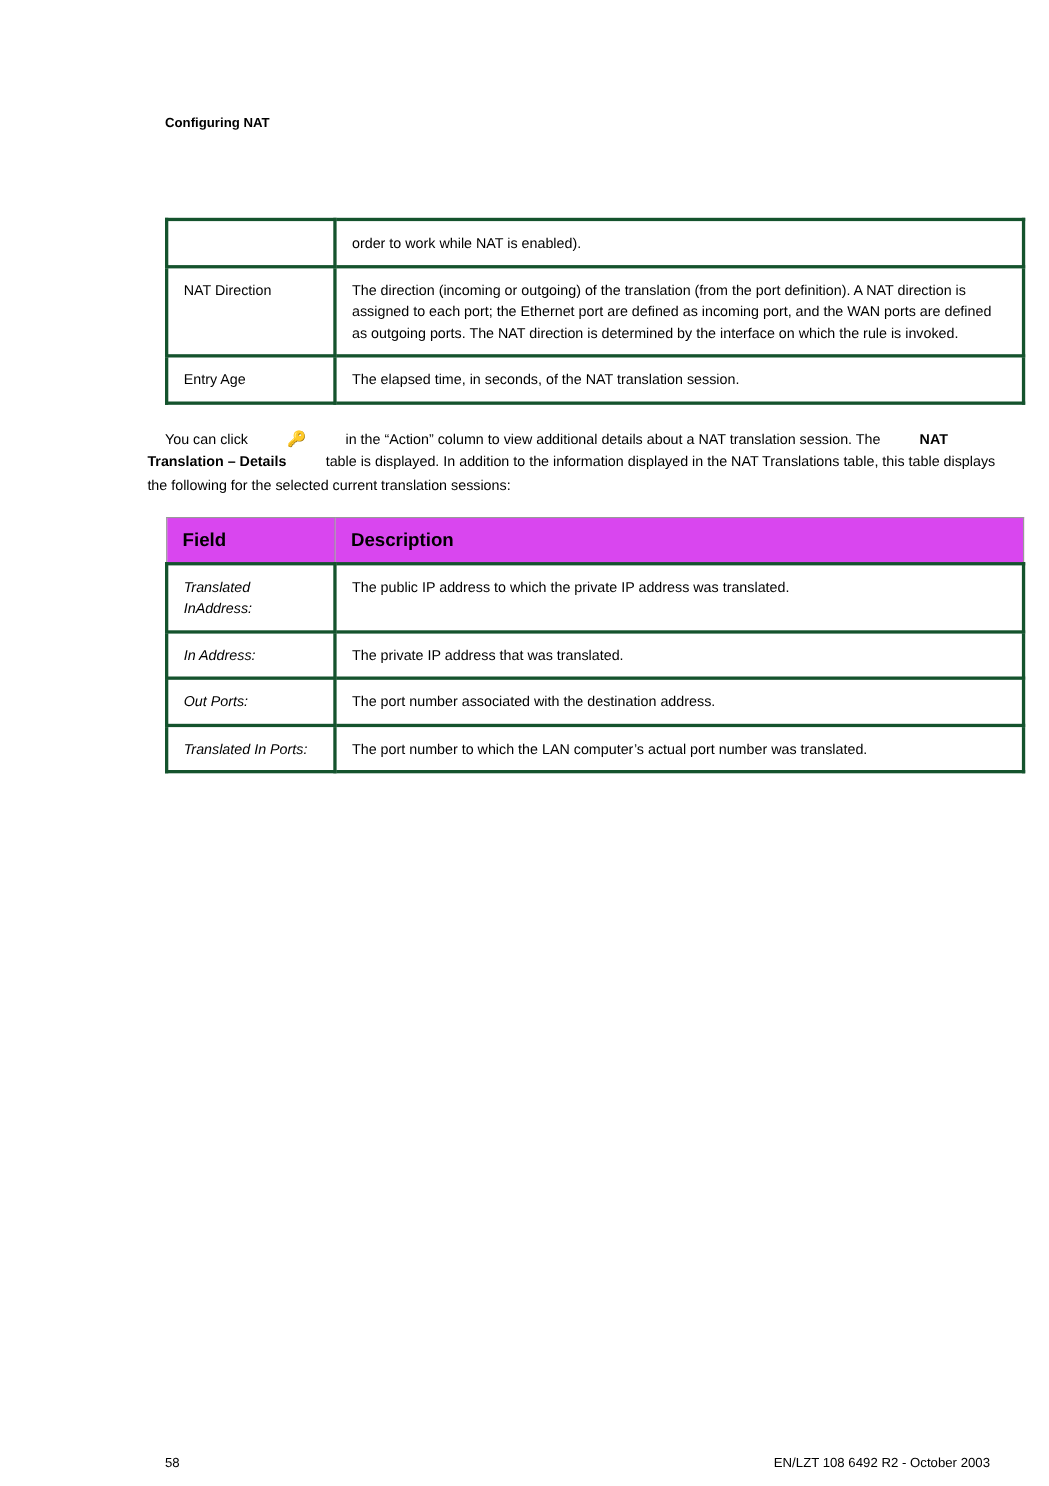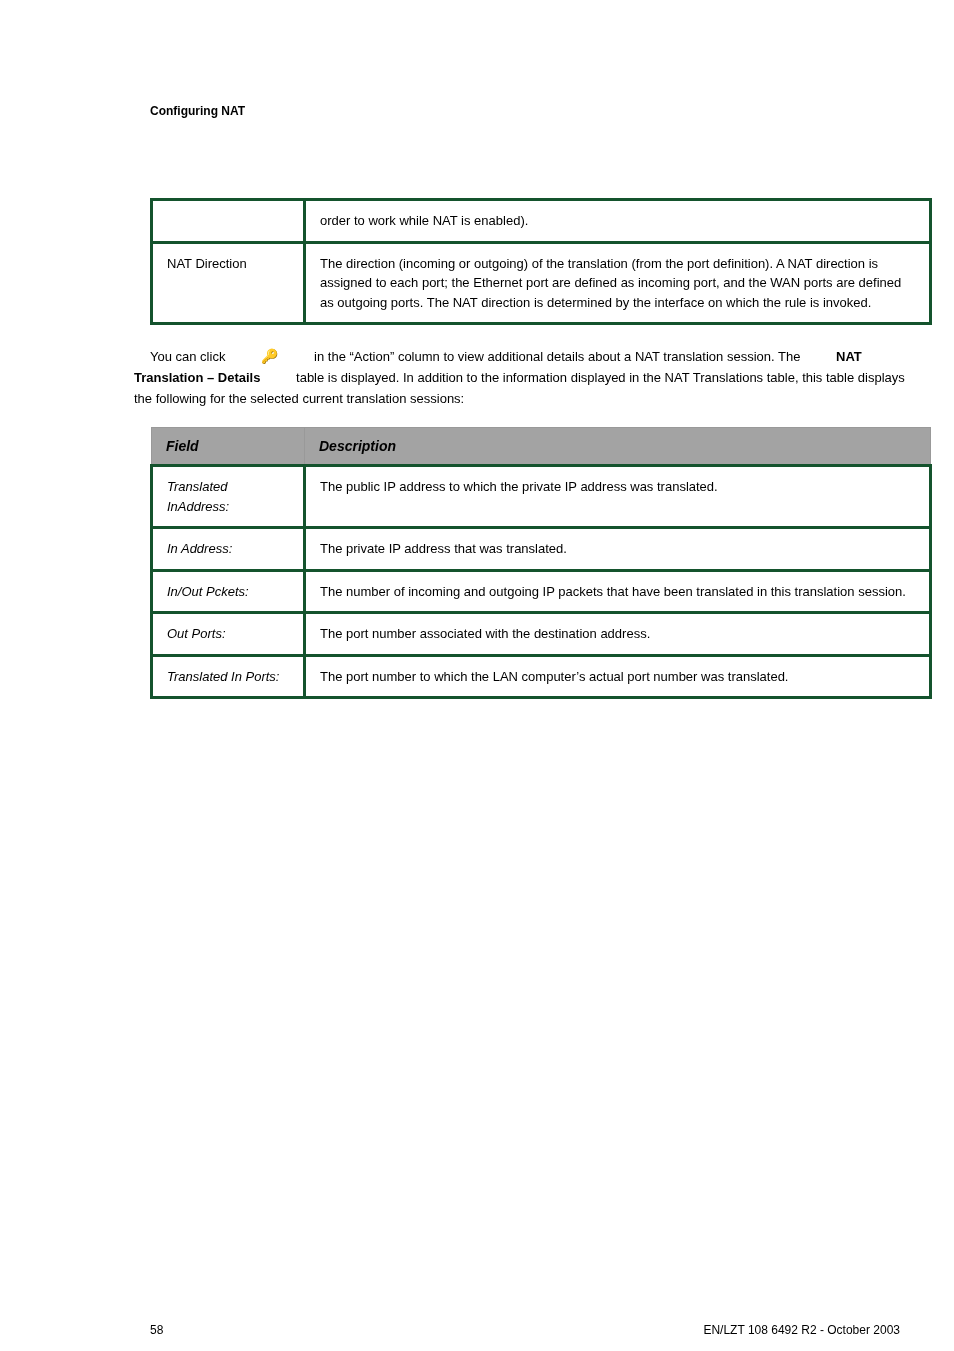--- a/index.html
+++ b/index.html
@@ -35,25 +35,24 @@
       border: 3px solid #14532d;
       padding: 10px 14px;
       vertical-align: top;
       font-size: 13px;
       line-height: 1.5;
     }
     table th {
       border: 1px solid #999;
       padding: 10px 14px;
       vertical-align: top;
-      font-size: 14px;
+      font-size: 17px;
       font-weight: bold;
       text-align: left;
-      background: #a3a3a3;
-      font-style: italic;
+      background: #d946ef;
     }
     .col-field {
       width: 153px;
     }
     .col-desc {
       width: auto;
     }
     .intro-text {
       margin-bottom: 18px;
       font-size: 13px;
@@ -84,20 +83,24 @@
     <table>
       <tbody>
         <tr>
           <td class="col-field"></td>
           <td class="col-desc">order to work while NAT is enabled).</td>
         </tr>
         <tr>
           <td class="col-field">NAT Direction</td>
           <td class="col-desc">The direction (incoming or outgoing) of the translation (from the port definition). A NAT direction is assigned to each port; the Ethernet port are defined as incoming port, and the WAN ports are defined as outgoing ports. The NAT direction is determined by the interface on which the rule is invoked.</td>
         </tr>
+        <tr>
+          <td class="col-field">Entry Age</td>
+          <td class="col-desc">The elapsed time, in seconds, of the NAT translation session.</td>
+        </tr>
       </tbody>
     </table>
   </div>
 
   <p class="intro-text">
     <span>You can click </span><span style="font-size:14px;">🔑</span><span> in the “Action” column to view additional details about a NAT translation session. The </span><span class="bold">NAT Translation – Details</span><span> table is displayed. In addition to the information displayed in the NAT Translations table, this table displays the following for the selected current translation sessions:</span>
   </p>
 
   <div class="table-wrapper">
     <table>
@@ -110,24 +113,20 @@
       <tbody>
         <tr>
           <td class="col-field italic">Translated InAddress:</td>
           <td class="col-desc">The public IP address to which the private IP address was translated.</td>
         </tr>
         <tr>
           <td class="col-field italic">In Address:</td>
           <td class="col-desc">The private IP address that was translated.</td>
         </tr>
         <tr>
-          <td class="col-field italic">In/Out Pckets:</td>
-          <td class="col-desc">The number of incoming and outgoing IP packets that have been translated in this translation session.</td>
-        </tr>
-        <tr>
           <td class="col-field italic">Out Ports:</td>
           <td class="col-desc">The port number associated with the destination address.</td>
         </tr>
         <tr>
           <td class="col-field italic">Translated In Ports:</td>
           <td class="col-desc">The port number to which the LAN computer’s actual port number was translated.</td>
         </tr>
       </tbody>
     </table>
   </div>

